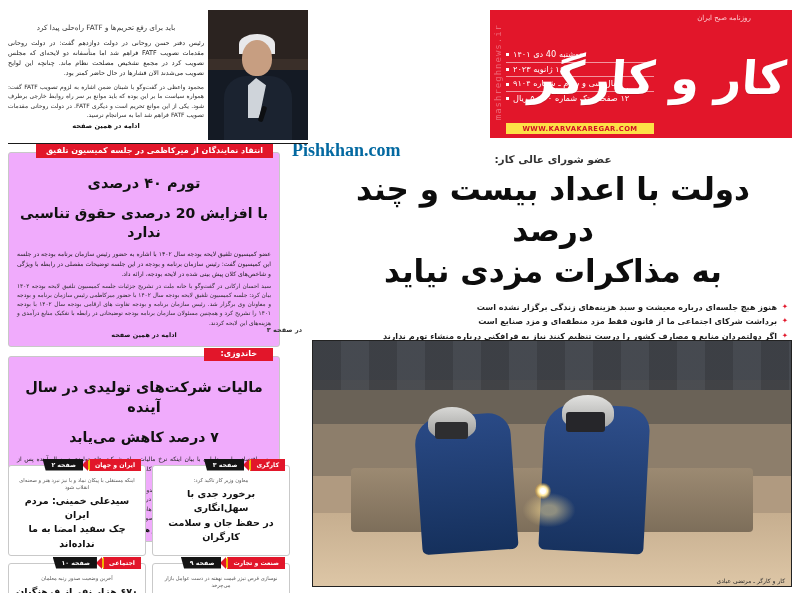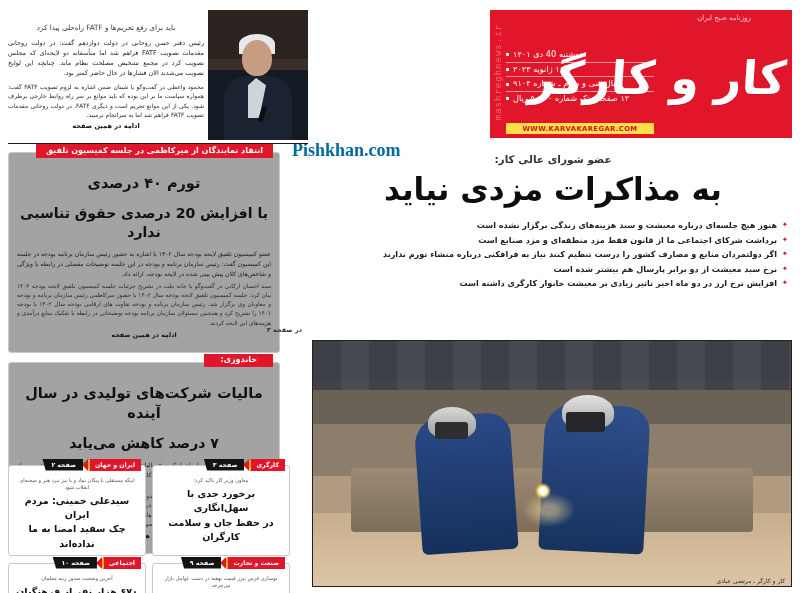--- a/index.html
+++ b/index.html
@@ -144,23 +144,23 @@
   }
 
   
   .col-left{
     position:absolute; top:152px; left:8px; width:272px;
   }
   .art{
     position:relative;
     border:1px solid #c8c8c8;
     border-radius:3px;
-    padding:10px 8px 13px;
+    padding:10px 8px 7px;
     margin-bottom:9px;
-    background:#a3a3a3;
+    background:#f0abfc;
   }
   .art-tag{
     position:absolute; top:-9px; right:6px;
     background:#e2162a; color:#fff;
     font-size:8px; font-weight:bold;
     padding:2.5px 10px 3px;
     line-height:1; white-space:nowrap;
   }
   .art-tag.small{ padding:2.5px 16px 3px; }
   .art-head{
@@ -421,20 +421,21 @@
         <p class="lead">وزیر اقتصاد و امور دارایی با بیان اینکه نرخ مالیات برای شرکت های تولیدی در سال آینده پس از تصویب مجلس شورای اسلامی ۷ واحد درصد کاهش پیدا می‌کند گفت: این به معنی آمادگی کشور برای تولیدکنندگان کشورمان است.</p>
         <p>به گزارش خبرگزاری صداوسیما، سید احسان خاندوزی در پایان نشست نوبت صبح کمیسیون تلفیق لایحه بودجه سال ۱۴۰۲ درباره تحقق درآمدهای مالیاتی در این لایحه اظهار کرد: باید استراتژی و راهبرد انتخابی دولت در این رابطه روشن باشد و از طریق درآمدهای پایدار در کشور محقق کنیم. ما سیاست‌برای اقتصاد ایران از محل افزایش درآمدهای مالیاتی مقدمات صورت گرفته است.</p>
       </div>
       <div class="art-more">ادامه در همین صفحه</div>
     </div>
 
   </div>
 
   <div class="main-right">
     <div class="mr-kicker">عضو شورای عالی کار:</div>
+    <div class="mr-head">دولت با اعداد بیست و چند درصد</div>
     <div class="mr-head">به مذاکرات مزدی نیاید</div>
     <ul class="mr-bullets">
       <li>هنوز هیچ جلسه‌ای درباره معیشت و سبد هزینه‌های زندگی برگزار نشده است</li>
       <li>برداشت شرکای اجتماعی ما از قانون فقط مزد منطقه‌ای و مزد صنایع است</li>
       <li>اگر دولتمردان منابع و مصارف کشور را درست تنظیم کنند نیاز به فرافکنی درباره منشاء تورم ندارند</li>
       <li>نرخ سبد معیشت از دو برابر پارسال هم بیشتر شده است</li>
       <li>افزایش نرخ ارز در دو ماه اخیر تاثیر زیادی بر معیشت خانوار کارگری داشته است</li>
     </ul>
   </div>
 

